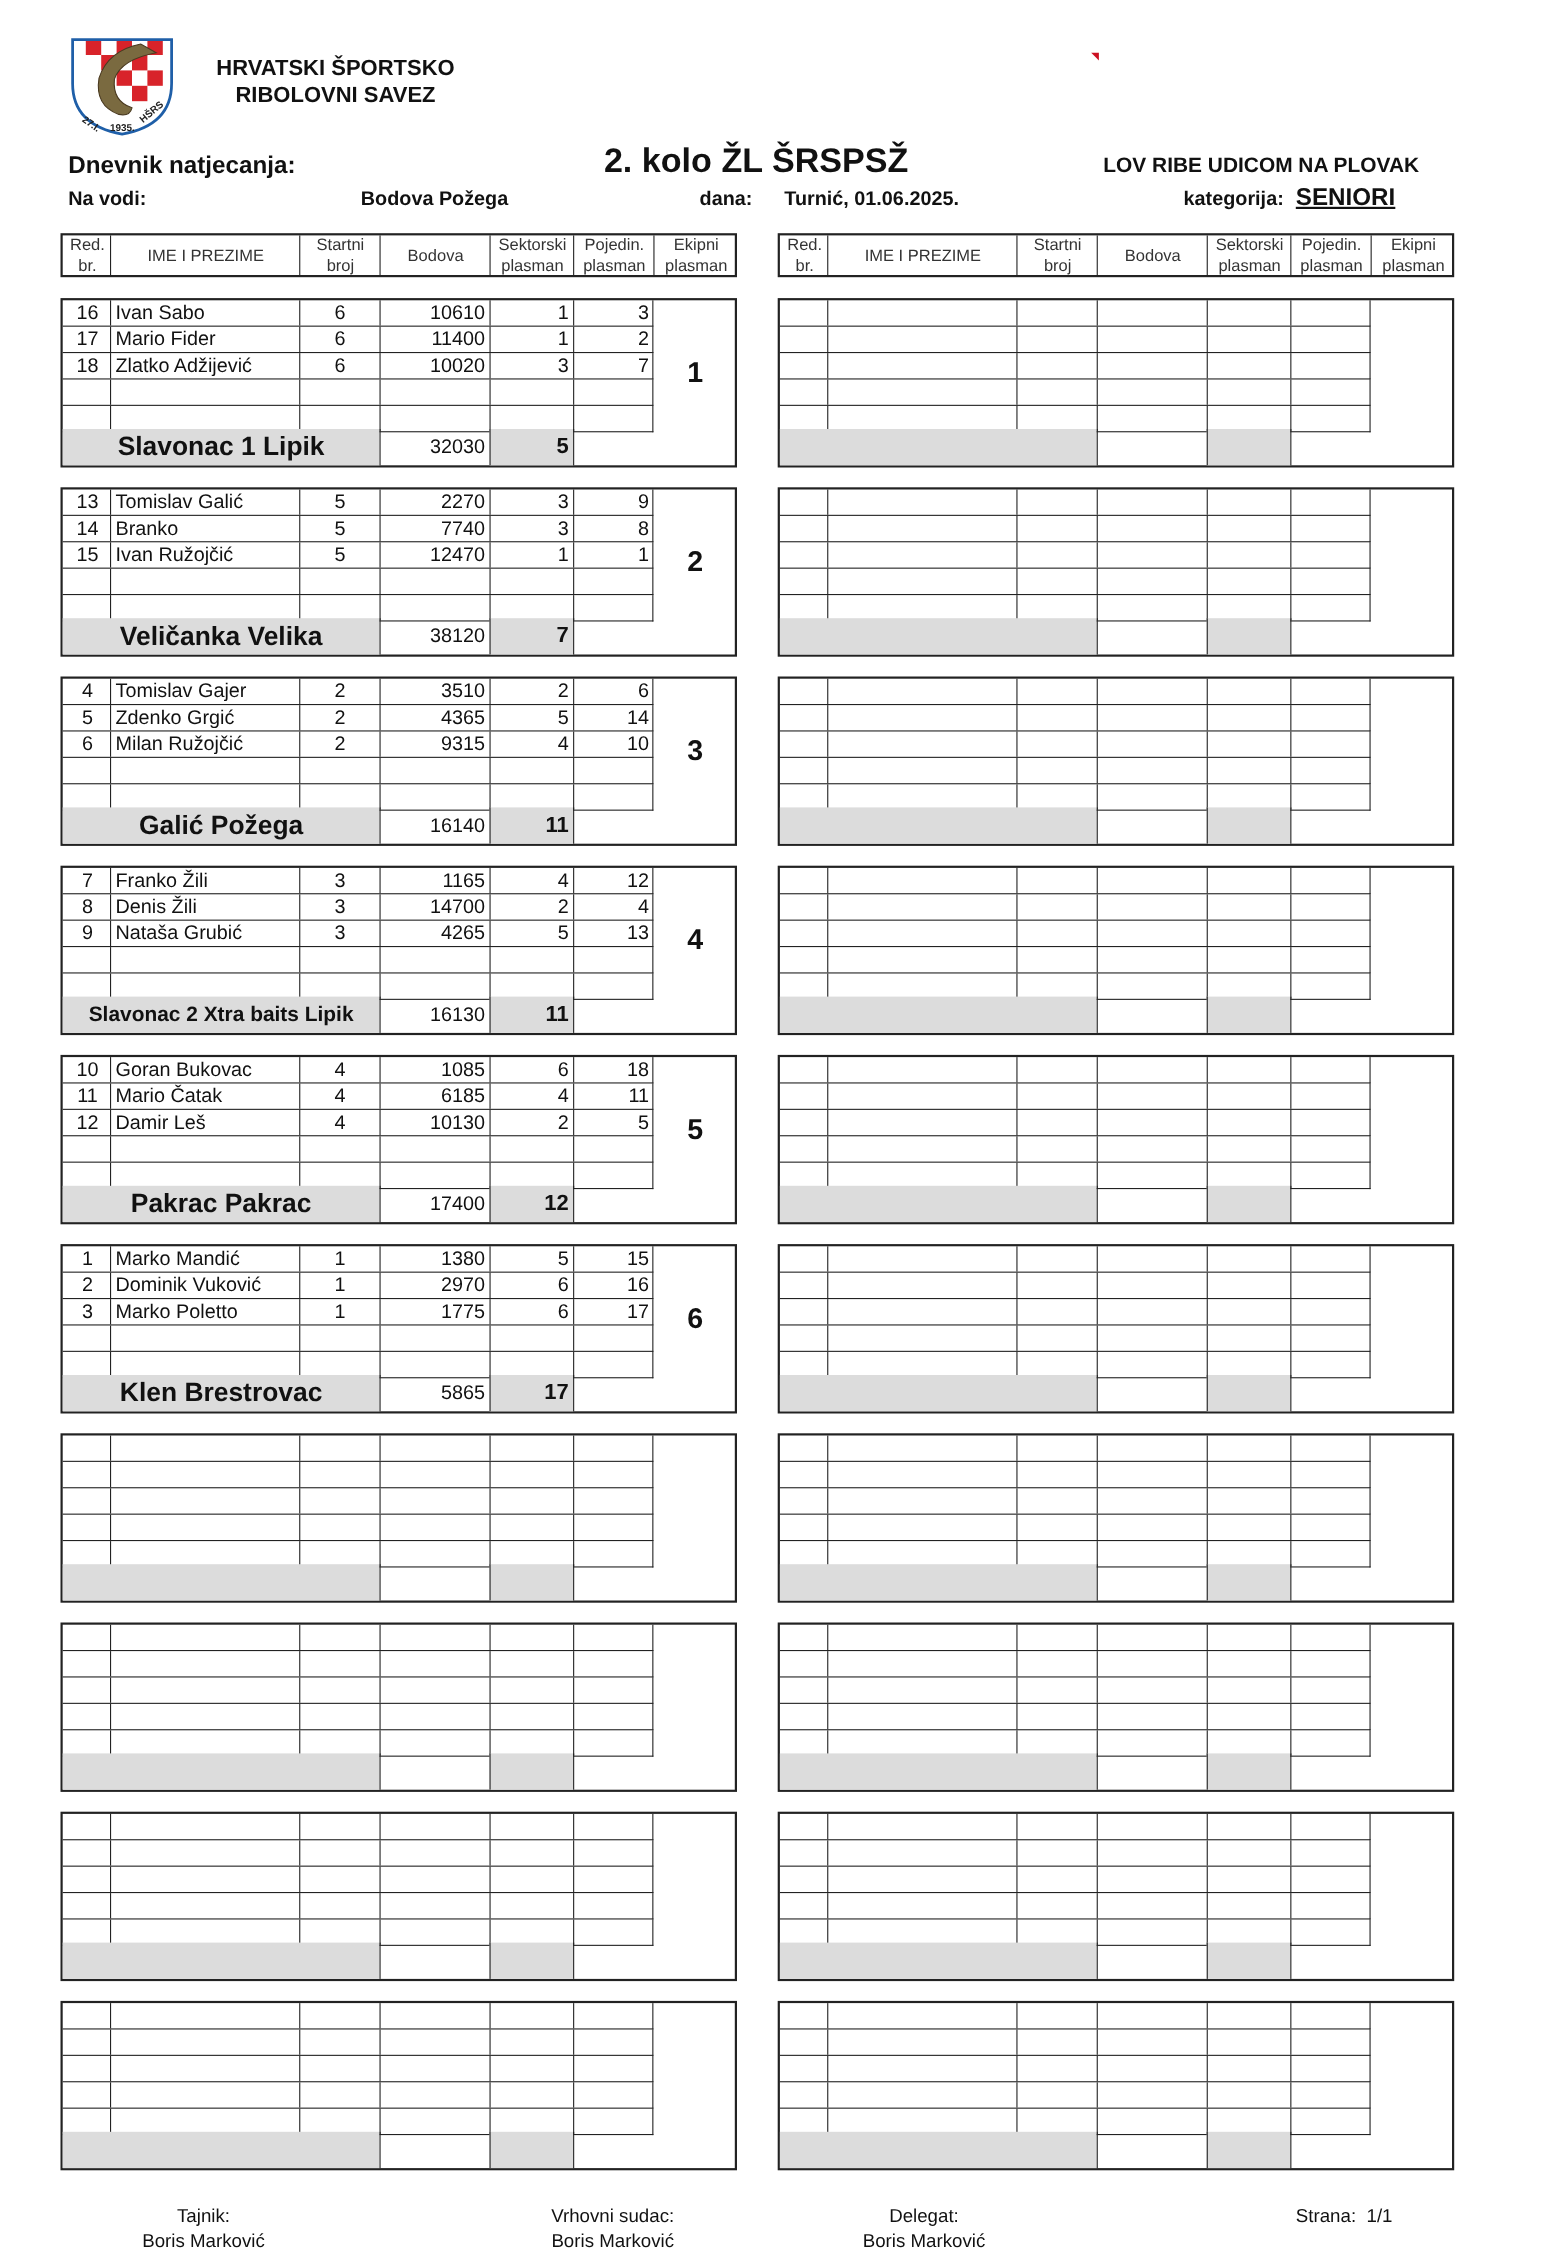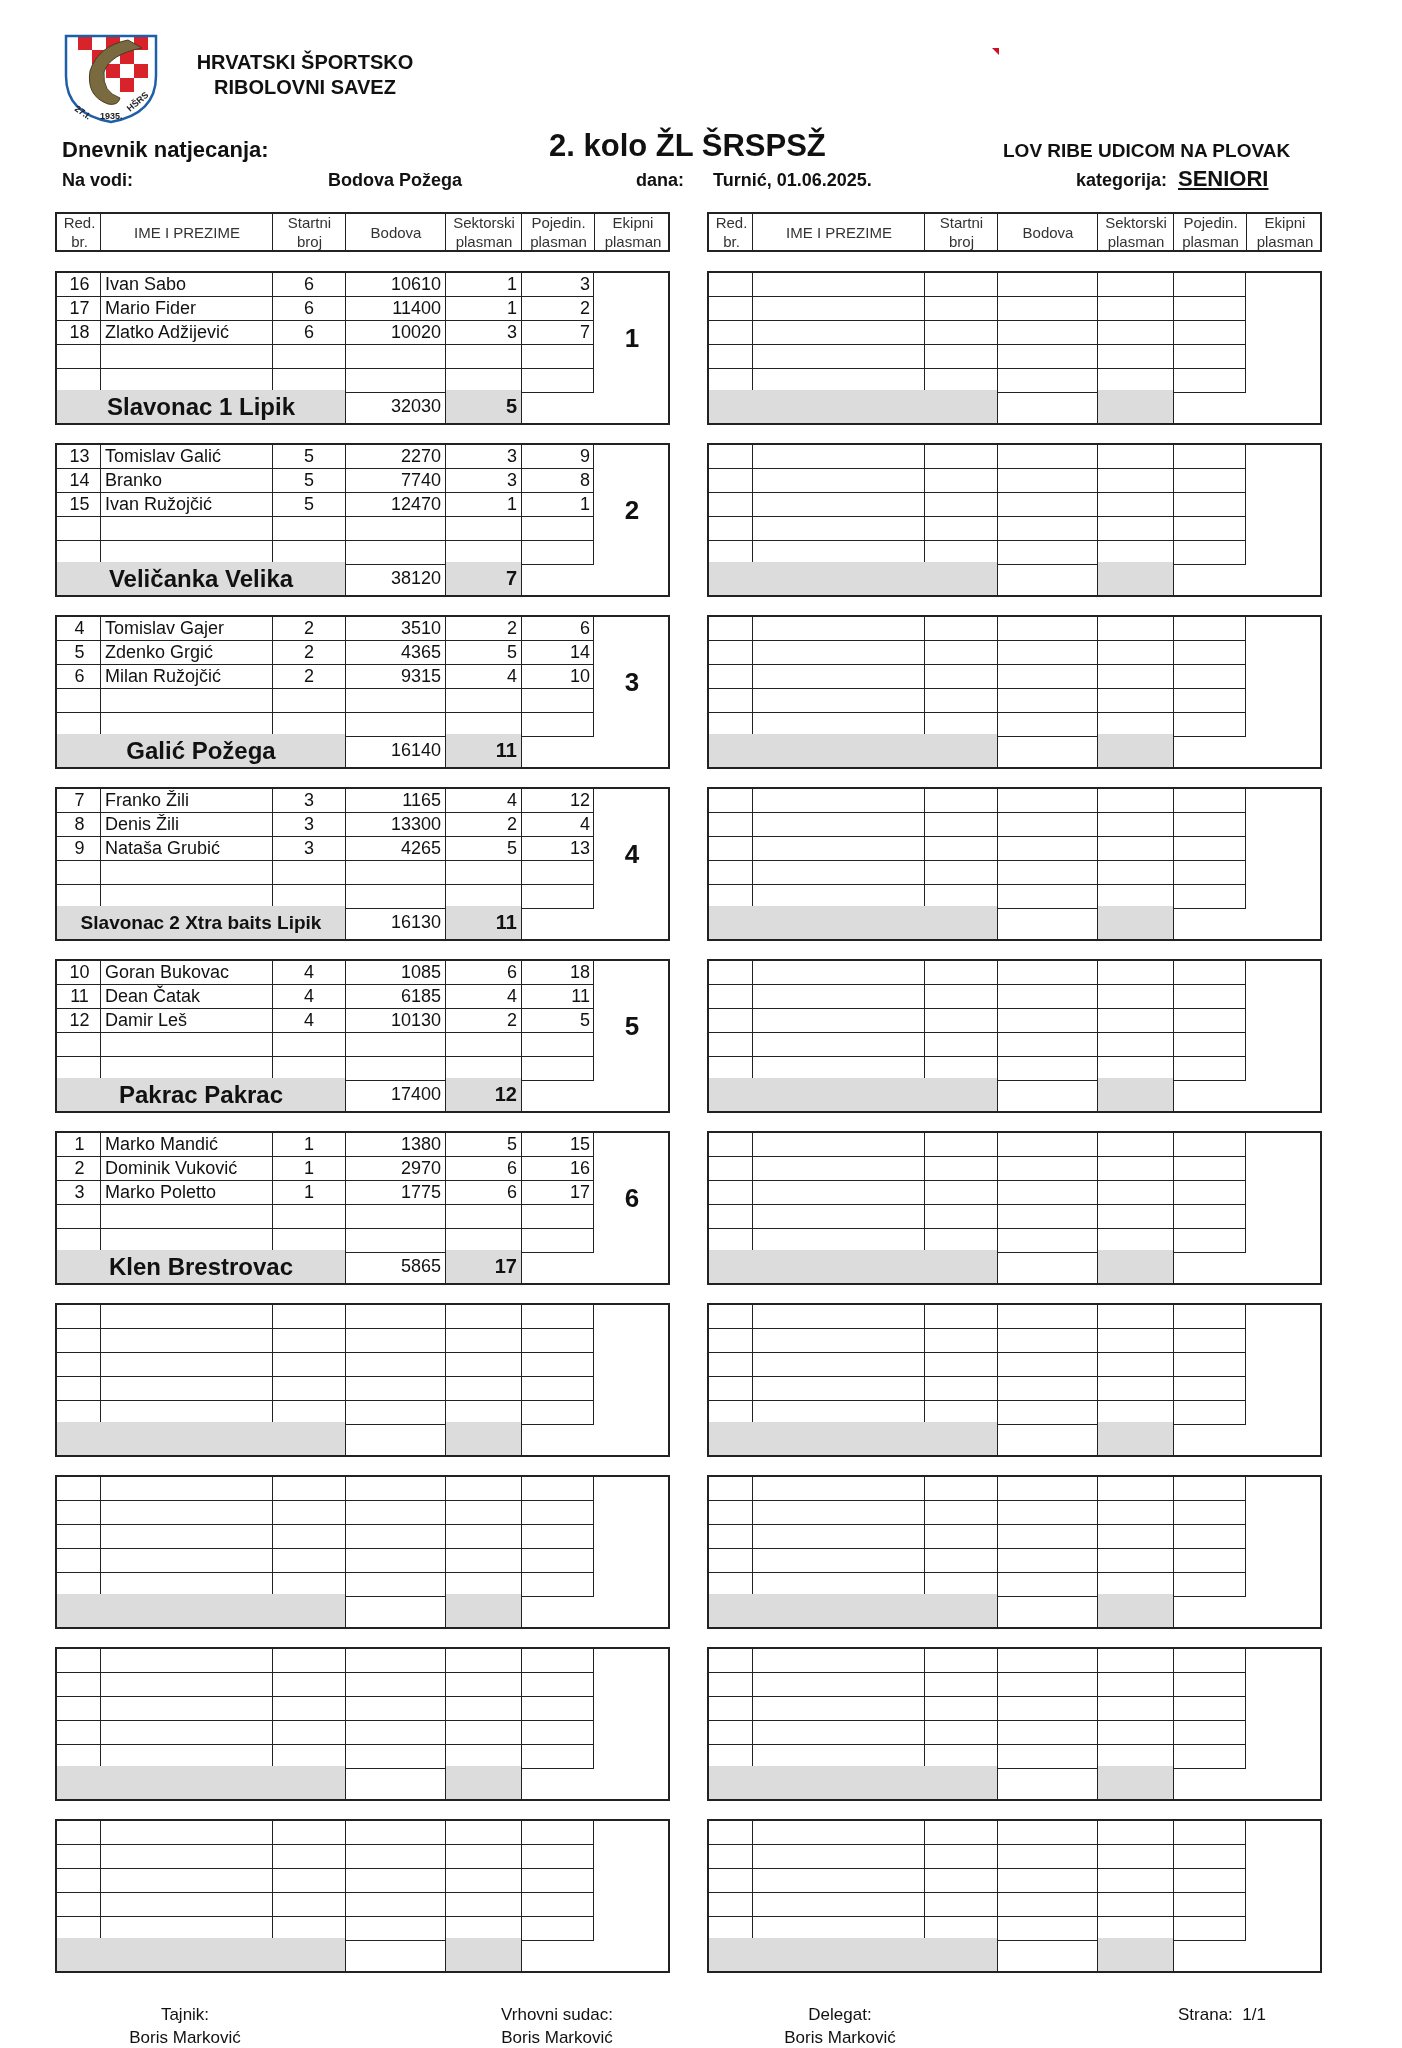--- a/index.html
+++ b/index.html
@@ -298,21 +298,21 @@
         <div class="cell lft" style="left:43px;width:172px">Franko Žili</div>
         <div class="cell ctr" style="left:215px;width:73px">3</div>
         <div class="cell rgt" style="left:288px;width:100px">1165</div>
         <div class="cell rgt" style="left:388px;width:76px">4</div>
         <div class="cell rgt" style="left:464px;width:73px">12</div>
       </div>
       <div class="row" style="top:24px;width:537px;border-right:1.5px solid #222">
         <div class="cell ctr" style="left:0px;width:45px">8</div>
         <div class="cell lft" style="left:43px;width:172px">Denis Žili</div>
         <div class="cell ctr" style="left:215px;width:73px">3</div>
-        <div class="cell rgt" style="left:288px;width:100px">13300</div>
+        <div class="cell rgt" style="left:288px;width:100px">14700</div>
         <div class="cell rgt" style="left:388px;width:76px">2</div>
         <div class="cell rgt" style="left:464px;width:73px">4</div>
       </div>
       <div class="row" style="top:48px;width:537px;border-right:1.5px solid #222">
         <div class="cell ctr" style="left:0px;width:45px">9</div>
         <div class="cell lft" style="left:43px;width:172px">Nataša Grubić</div>
         <div class="cell ctr" style="left:215px;width:73px">3</div>
         <div class="cell rgt" style="left:288px;width:100px">4265</div>
         <div class="cell rgt" style="left:388px;width:76px">5</div>
         <div class="cell rgt" style="left:464px;width:73px">13</div>
@@ -345,21 +345,21 @@
       <div class="row" style="top:0px;width:537px;border-right:1.5px solid #222">
         <div class="cell ctr" style="left:0px;width:45px">10</div>
         <div class="cell lft" style="left:43px;width:172px">Goran Bukovac</div>
         <div class="cell ctr" style="left:215px;width:73px">4</div>
         <div class="cell rgt" style="left:288px;width:100px">1085</div>
         <div class="cell rgt" style="left:388px;width:76px">6</div>
         <div class="cell rgt" style="left:464px;width:73px">18</div>
       </div>
       <div class="row" style="top:24px;width:537px;border-right:1.5px solid #222">
         <div class="cell ctr" style="left:0px;width:45px">11</div>
-        <div class="cell lft" style="left:43px;width:172px">Dean Čatak</div>
+        <div class="cell lft" style="left:43px;width:172px">Mario Čatak</div>
         <div class="cell ctr" style="left:215px;width:73px">4</div>
         <div class="cell rgt" style="left:288px;width:100px">6185</div>
         <div class="cell rgt" style="left:388px;width:76px">4</div>
         <div class="cell rgt" style="left:464px;width:73px">11</div>
       </div>
       <div class="row" style="top:48px;width:537px;border-right:1.5px solid #222">
         <div class="cell ctr" style="left:0px;width:45px">12</div>
         <div class="cell lft" style="left:43px;width:172px">Damir Leš</div>
         <div class="cell ctr" style="left:215px;width:73px">4</div>
         <div class="cell rgt" style="left:288px;width:100px">10130</div>

